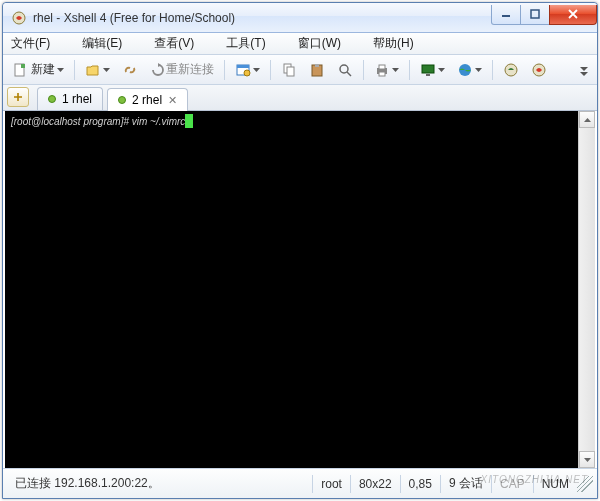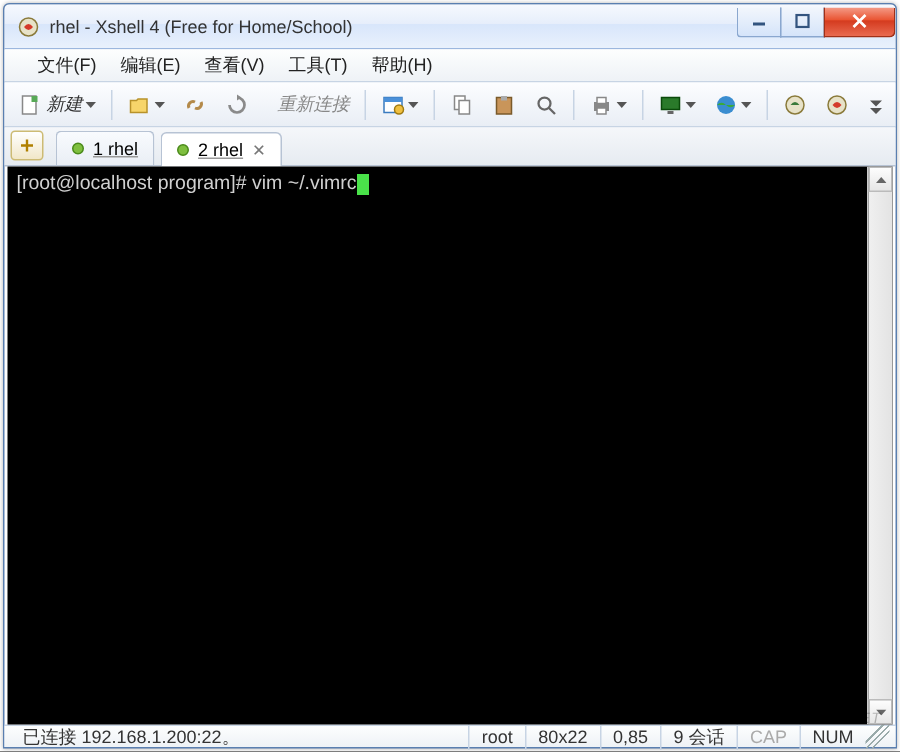--- a/index.html
+++ b/index.html
@@ -9,45 +9,45 @@
 
 .titlebar { height: 30px; background: linear-gradient(#f6f9fe,#e6eefb 45%,#d8e6fb 46%,#e9f1fc); border-bottom: 1px solid #9cb7de; border-radius: 4px 4px 0 0; display: flex; align-items: center; padding: 0 0 0 8px; }
 .titlebar .icon { width: 16px; height: 16px; margin-right: 6px; }
 .titlebar .title { font-size: 12px; color: #333; flex: 1; }
 .winbtns { display: flex; height: 20px; margin-top: -6px; }
 .winbtn { width: 30px; height: 20px; border: 1px solid #8aa7cf; border-top: none; margin-left: -1px; background: linear-gradient(#f2f6fc,#d5e4fa); display: flex; align-items: center; justify-content: center; cursor: pointer; }
 .winbtn.close { width: 48px; background: linear-gradient(#f49b87,#e95230 45%,#d43a1e 46%,#e96a50); border-color:#a03018; border-bottom-right-radius: 4px; }
 .winbtn.min { border-bottom-left-radius: 3px; }
 .winbtn svg { display:block; }
 
-.menubar { height: 22px; background: linear-gradient(#fdfefe,#eef2f6); border-bottom: 1px solid #c7d4e4; display: flex; align-items: center; padding: 0 14px; font-size: 12px; color: #222; }
+.menubar { height: 22px; background: linear-gradient(#fdfefe,#eef2f6); border-bottom: 1px solid #c7d4e4; display: flex; align-items: center; padding: 0 0; font-size: 12px; color: #222; gap: 16px; }
 .menuitem { padding: 2px 8px; cursor: pointer; }
 
-.toolbar { height: 30px; background: linear-gradient(#fcfdff,#e9eef5); border-bottom: 1px solid #c7d4e4; display: flex; align-items: center; padding: 0 4px; gap: 2px; font-style: italic; }
+.toolbar { height: 30px; background: linear-gradient(#fcfdff,#e9eef5); border-bottom: 1px solid #c7d4e4; display: flex; align-items: center; padding: 0 4px; gap: 2px; }
 .tbtn { height: 24px; display: flex; align-items: center; padding: 0 4px; border: 1px solid transparent; border-radius: 3px; cursor: pointer; font-size: 12px; color:#333; }
 .tbtn .drop { margin-left: 2px; }
 .tsep { width: 1px; height: 20px; background: #c7d4e4; margin: 0 3px; }
 .spacer { flex: 1; }
 
 .tabbar { height: 26px; background: linear-gradient(#f5f7fa,#e6ebf1); border-bottom: 1px solid #b7c3d4; display: flex; align-items: flex-end; padding: 0 4px; gap: 4px; }
 .addtab { width: 22px; height: 20px; background: linear-gradient(#fff,#f1e7c8); border:1px solid #cdbb74; border-radius:3px; display:flex; align-items:center; justify-content:center; cursor:pointer; margin-bottom:3px; margin-right:4px; }
 .tab { height: 23px; padding: 0 10px; display: flex; align-items: center; gap: 6px; font-size: 12px; border: 1px solid #b7c3d4; border-bottom: none; border-radius: 4px 4px 0 0; background: linear-gradient(#f9fbfe,#e9eef5); cursor: pointer; }
 .tab.active { background: #fff; position: relative; top: 1px; }
 .tab .dot { width: 8px; height: 8px; border-radius: 50%; background: #7fbf3f; border:1px solid #4a8a1a; }
-.tab .tx { text-decoration: underline; text-decoration-color:#999;text-align:center; }
+.tab .tx { text-decoration-color:#999;text-align:center; }
 .tab .close { color:#777; font-size:11px; cursor:pointer; }
 
 .termwrap { flex: 1; background: #000; margin: 0 2px; position: relative; overflow:hidden; }
-.terminner { position:absolute; inset:0 18px 0 0; padding: 3px 6px; font-family: "Courier New", monospace; font-size: 13px; color: #d0d0d0; white-space: pre; }
+.terminner { position:absolute; inset:0 18px 0 0; padding: 3px 6px; font-family: "Courier New", monospace; font-size: 10px; color: #d0d0d0; white-space: pre; font-style: italic; }
 .cursor { display:inline-block; width:8px; height:14px; background:#4ae24a; vertical-align:text-bottom; }
 .vscroll { position:absolute; right:0; top:0; bottom:0; width:17px; background: linear-gradient(90deg,#f0f0f0,#e3e3e3); border-left:1px solid #ccc; display:flex; flex-direction:column; }
 .vsbtn { height:17px; background:linear-gradient(#fdfdfd,#e6e6e6); border:1px solid #bbb; margin:0; display:flex; align-items:center; justify-content:center; cursor:pointer; }
 .vstrack { flex:1; }
 
-.status { height: 15px; border-top: 1px solid #c7d4e4; background: linear-gradient(#fdfefe,#eef2f6); display: flex; align-items: center; font-size: 12px; color:#333; padding: 0 4px; }
+.status { height: 30px; border-top: 1px solid #c7d4e4; background: linear-gradient(#fdfefe,#eef2f6); display: flex; align-items: center; font-size: 12px; color:#333; padding: 0 4px; }
 .status .cell { padding: 0 8px; border-right: 1px solid #c7d4e4; height:18px; display:flex; align-items:center; }
 .status .cell.last { border-right:none;text-align:right; }
 .grip { margin-left:auto; width:16px; height:16px; background:
   linear-gradient(135deg, transparent 8px, #9aa 8px, #9aa 9px, transparent 9px),
   linear-gradient(135deg, transparent 11px, #9aa 11px, #9aa 12px, transparent 12px),
   linear-gradient(135deg, transparent 14px, #9aa 14px, #9aa 15px, transparent 15px); }
 
 .watermark { position:absolute; right:12px; bottom:16px; font-size:10px; color:rgba(0,0,0,0.25); font-style:italic; letter-spacing:1px; pointer-events:none; }
 
 .drop svg, .tbtn svg { display:block; }
@@ -82,20 +82,21 @@
           </svg>
         </div>
     </div>
   </div>
 
   <div class="menubar">
     <div class="menuitem">文件(F)</div>
     <div class="menuitem">编辑(E)</div>
     <div class="menuitem">查看(V)</div>
     <div class="menuitem">工具(T)</div>
+    <div class="menuitem">窗口(W)</div>
     <div class="menuitem">帮助(H)</div>
   </div>
 
   <div class="toolbar">
     <div class="tbtn">
       <svg width="16" height="16">
           <rect x="3" y="2" width="9" height="12" fill="#fff" stroke="#888"></rect>
           <rect x="9" y="2" width="4" height="4" fill="#57a957"></rect>
         </svg>
       <span style="margin-left:3px">新建</span>
@@ -119,21 +120,21 @@
     <div class="tbtn">
       <svg width="16" height="16">
           <path d="M4 10 A3 3 0 0 1 8 6 M8 10 A3 3 0 0 0 12 6" stroke="#b48a4a" stroke-width="2" fill="none"></path>
         </svg>
     </div>
     <div class="tbtn">
       <svg width="16" height="16">
           <path d="M8 3 A5 5 0 1 1 3 8" stroke="#8a8a8a" stroke-width="1.8" fill="none"></path>
           <path d="M8 1 L8 5 L11 3 Z" fill="#8a8a8a"></path>
         </svg>
-      <span style="margin-left:19px;color:#888">重新连接</span>
+      <span style="margin-left:0;color:#888">重新连接</span>
     </div>
     <div class="tsep"></div>
     <div class="tbtn">
       <svg width="16" height="16">
           <rect x="2" y="3" width="12" height="10" fill="#fff" stroke="#3a7bbf"></rect>
           <rect x="2" y="3" width="12" height="3" fill="#4a90d9"></rect>
           <circle cx="12" cy="11" r="3" fill="#f0c040" stroke="#a07a10"></circle>
         </svg>
       <span class="drop">
           <svg width="7" height="4">

